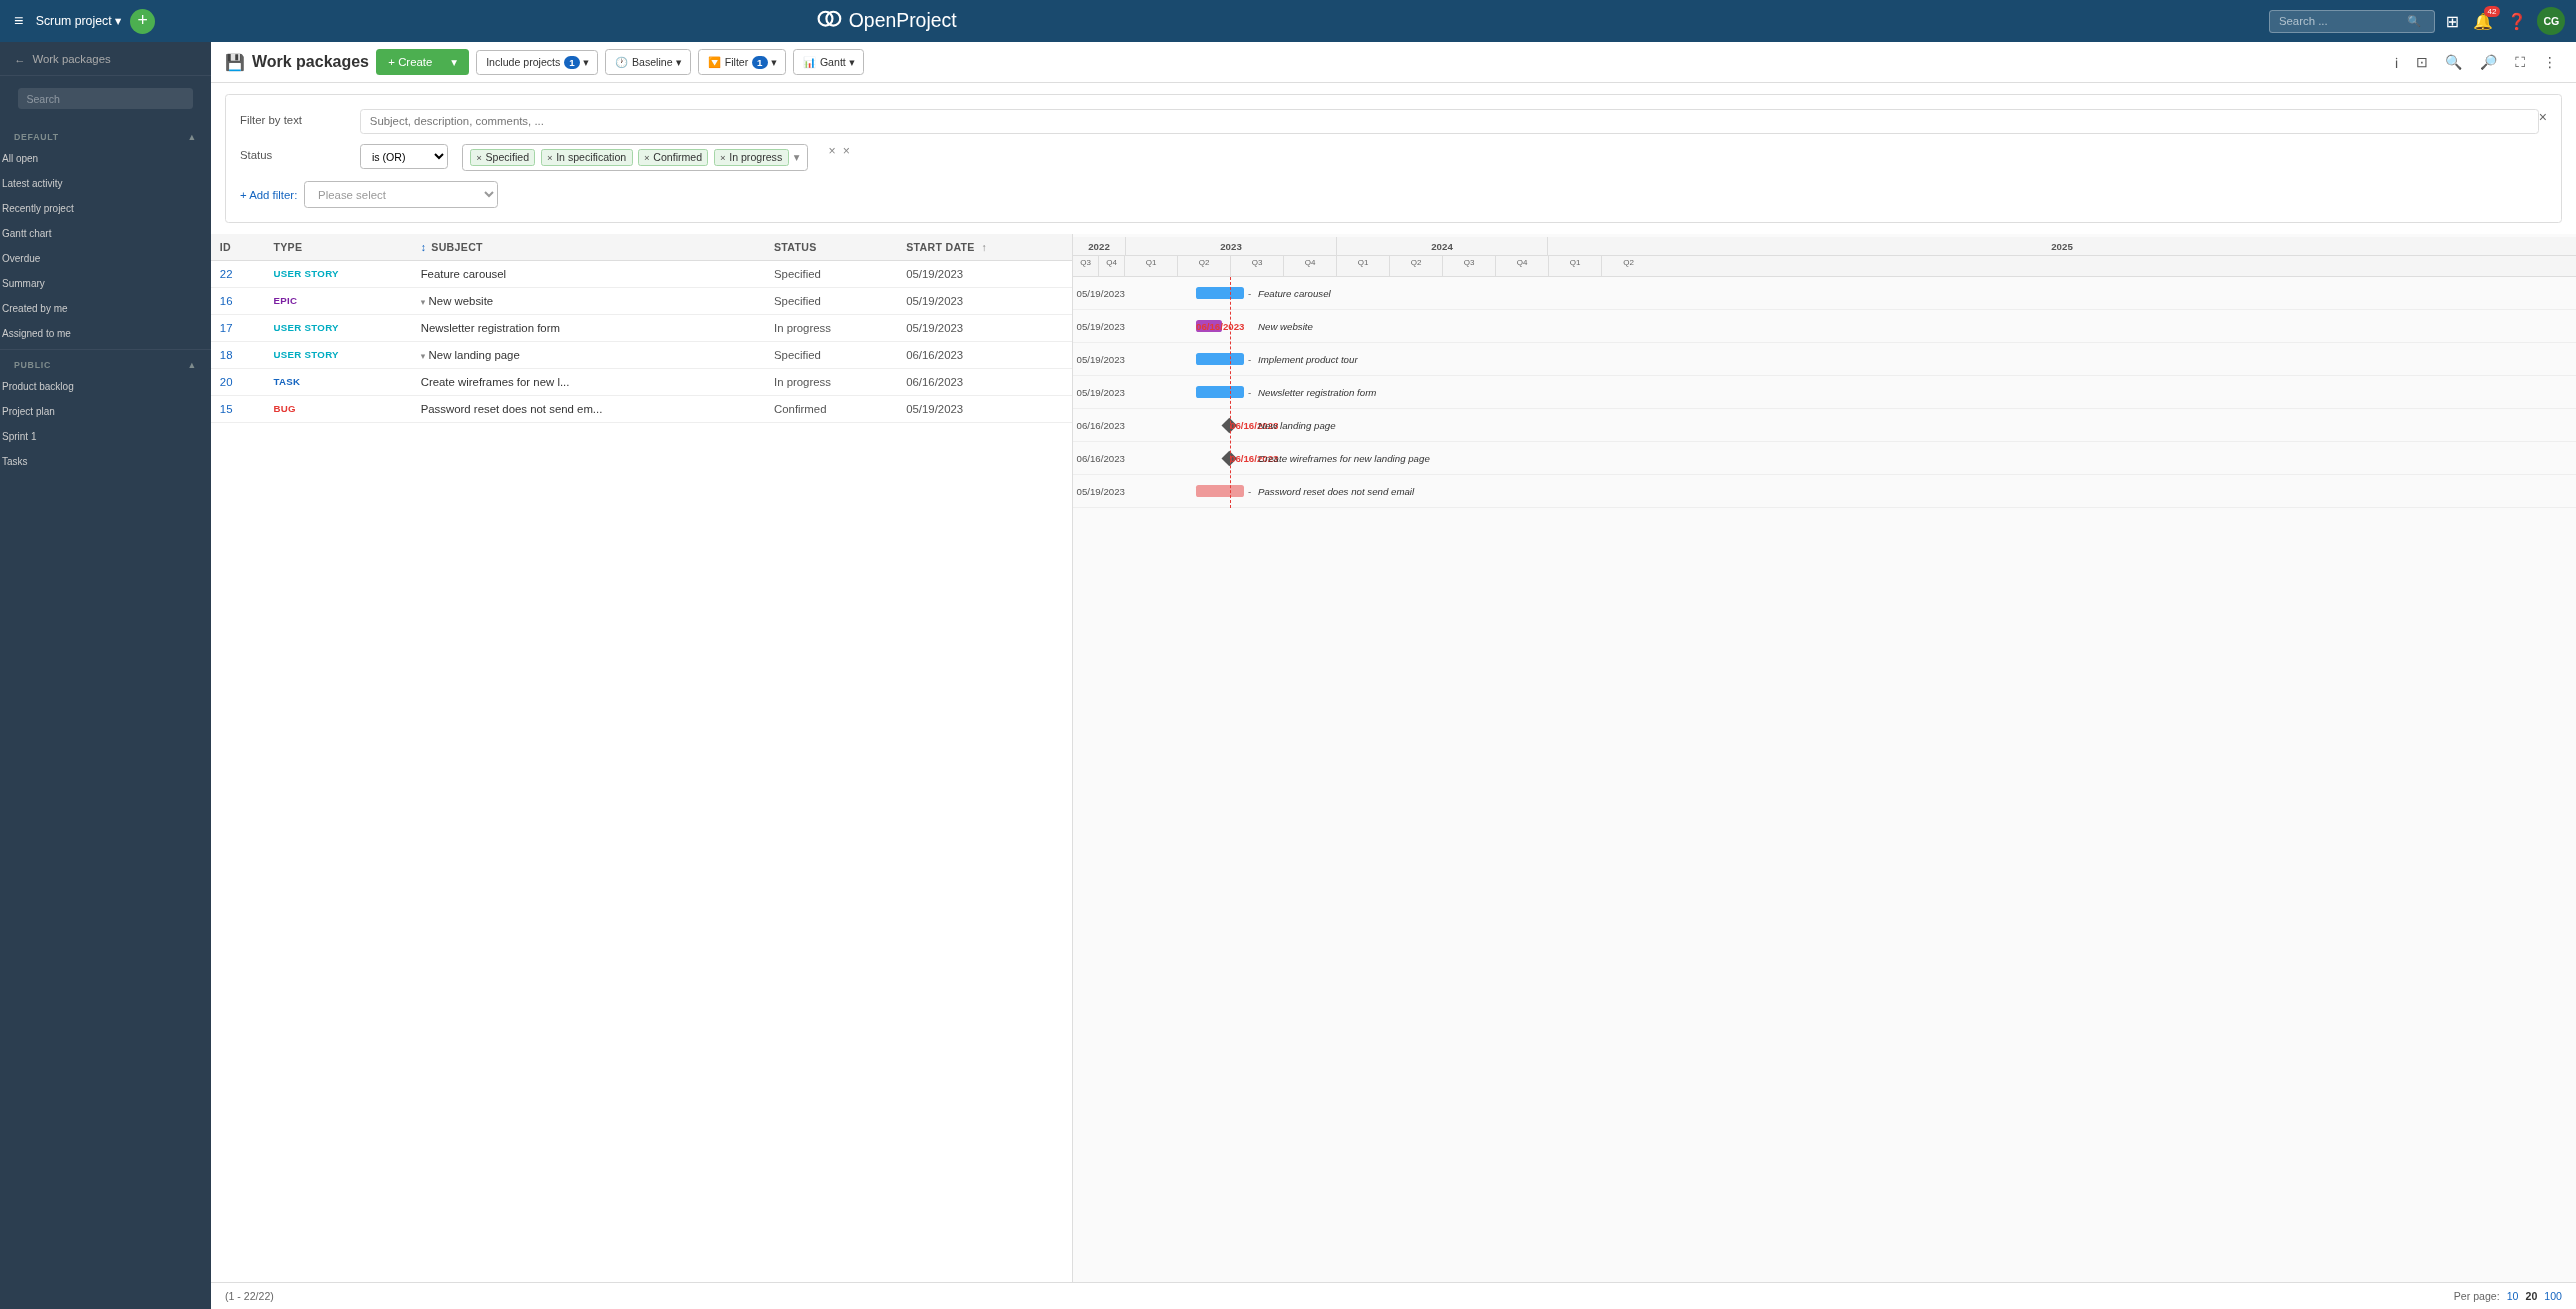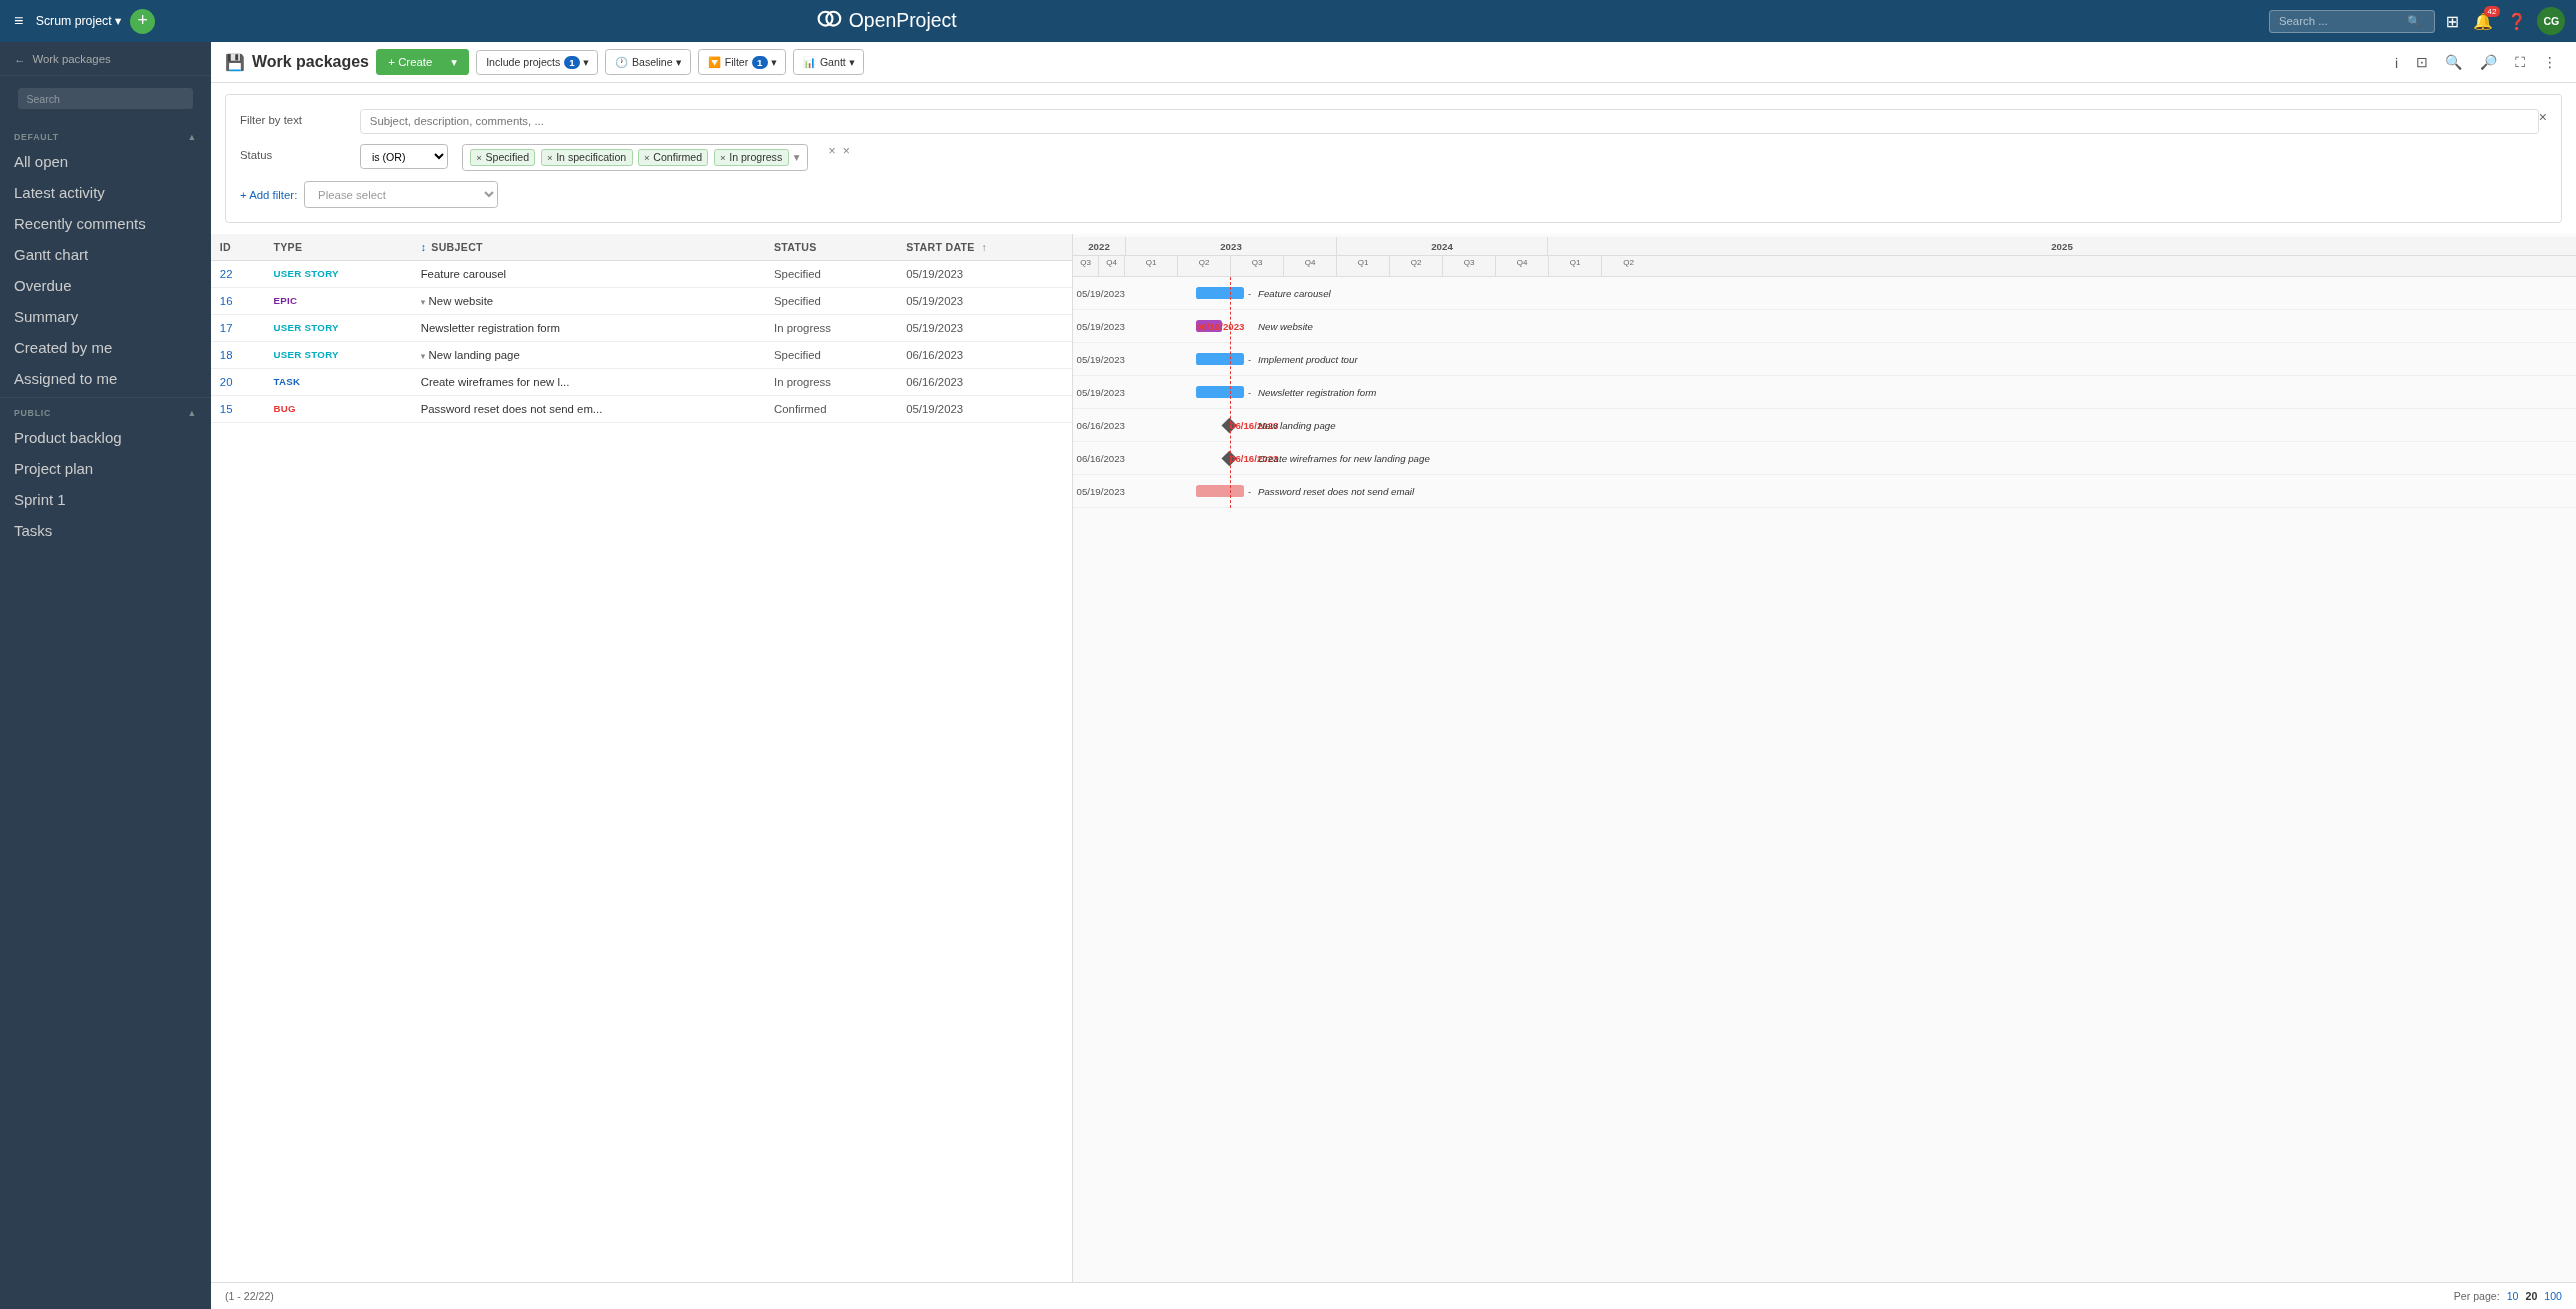--- a/index.html
+++ b/index.html
@@ -71,21 +71,21 @@
     }
     .sidebar-search::placeholder { color: rgba(255,255,255,0.4); }
     .sidebar-section-label {
       font-size: 8.8px; font-weight: 700; letter-spacing: 0.7px;
       color: #7f8c8d; padding: 7px 14px 3.5px;
       display: flex; align-items: center; justify-content: space-between;
       text-transform: uppercase;
     }
     .sidebar-item {
       display: flex; align-items: center; gap: 7px;
-      padding: 7px 14px; cursor: pointer; color: #ccc; font-size: 15px;
+      padding: 7px 2px; cursor: pointer; color: #ccc; font-size: 10px;
     }
     .sidebar-divider { height: 0.9px; background: #3a4a5c; margin: 3.5px 0; }
 
     
     .main { flex: 1; display: flex; flex-direction: column; overflow: hidden; background: #fff; }
 
     
     .toolbar {
       background: #fff; border-bottom: 0.9px solid #ddd;
       padding: 7px 14px; display: flex; align-items: center; gap: 7px;
@@ -242,21 +242,21 @@
       <span>DEFAULT</span>
       <span style="cursor:pointer;">▲</span>
     </div>
     <div class="sidebar-item">
         <span>All open</span>
       </div>
     <div class="sidebar-item">
         <span>Latest activity</span>
       </div>
     <div class="sidebar-item">
-        <span>Recently comments</span>
+        <span>Recently project</span>
       </div>
     <div class="sidebar-item">
         <span>Gantt chart</span>
       </div>
     <div class="sidebar-item">
         <span>Overdue</span>
       </div>
     <div class="sidebar-item">
         <span>Summary</span>
       </div>

